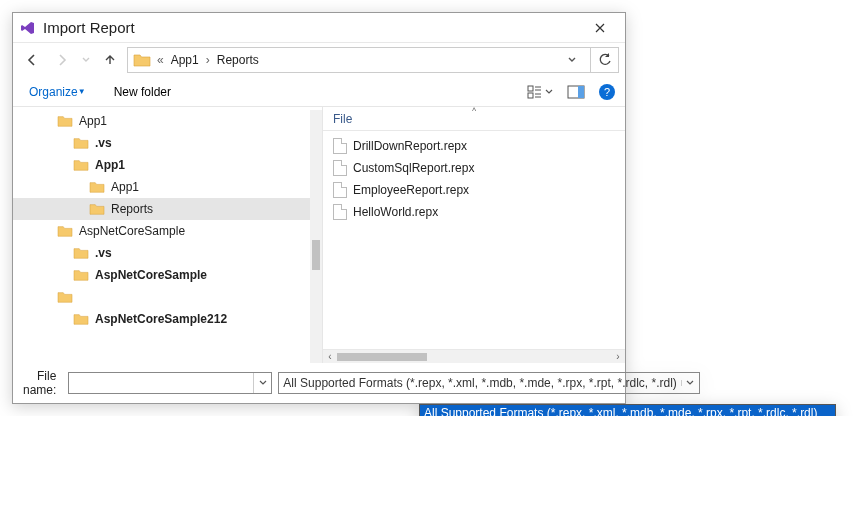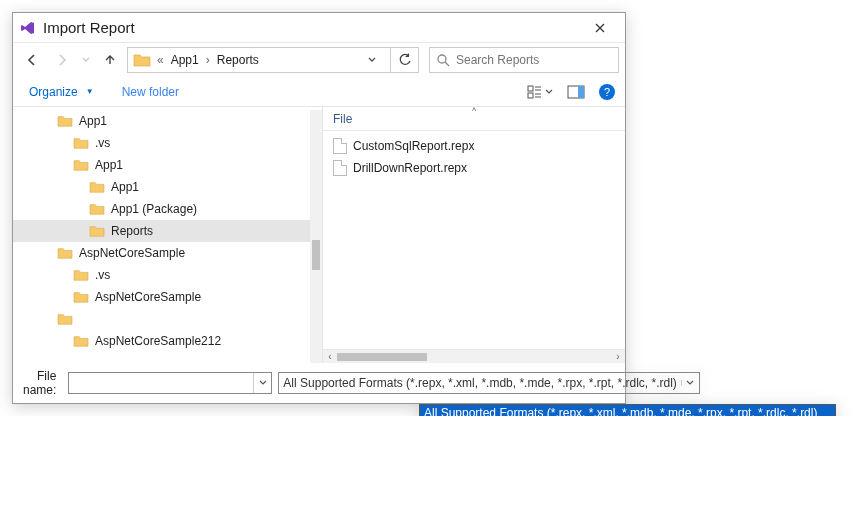--- a/index.html
+++ b/index.html
@@ -18,35 +18,35 @@
   .addr .folder-icon { width:20px; height:20px; margin:0 2px; display:flex; align-items:center; justify-content:center;}
   .crumb { padding: 0 4px; color:#222;}
   .crumb-sep { color:#666; padding:0 3px;}
   .addr .spacer { flex:1; }
   .addr .drop { width:20px; text-align:center; color:#666;}
   .refresh { width:28px; height:26px; border:1px solid #ccc; border-left:none; display:flex; align-items:center; justify-content:center; color:#444;}
   .search { width:190px; height:26px; border:1px solid #ccc; margin-left:6px; display:flex; align-items:center; padding:0 6px; gap:6px; color:#777;}
   .search input { border:none; outline:none; flex:1; font-size:12px; color:#333;}
 
   .toolbar { height:30px; display:flex; align-items:center; padding:0 10px; border-bottom:1px solid #e6e6e6;}
-  .org { color:#0066cc; display:flex; align-items:center; gap:8px; padding:2px 6px;}
+  .org { color:#0066cc; display:flex; align-items:center; gap:0; padding:2px 6px;}
   .org .tri { font-size:8px;}
-  .newfolder { color:#3b82f6; margin-left:18px; padding:2px 4px;}
+  .newfolder { color:#000000; margin-left:18px; padding:2px 4px;}
   .tool-spacer { flex:1;}
   .viewbtn { display:flex; align-items:center; gap:2px; color:#444; margin-left:6px; padding:2px 4px;}
   .help { width:16px; height:16px; border-radius:50%; background:#0b6dd6; color:#fff; display:flex; align-items:center; justify-content:center; font-size:11px; margin-left:10px;}
 
   .body { display:flex; height:256px; position:relative;}
   .tree { width:310px; overflow:hidden; border-right:1px solid #e6e6e6; padding-top:3px;}
   .tree-row { height:22px; display:flex; align-items:center; gap:4px; white-space:nowrap; color:#222;}
   .tree-row .lbl { padding-left:2px;}
   .tree-row.sel { background:#e5e5e5;}
   .folder-svg { width:16px; height:14px; flex:0 0 16px;}
   .ind0 { padding-left:44px;}
-  .ind1 { padding-left:60px;}
+  .ind1 { padding-left:60px;font-weight:bold;}
   .ind2 { padding-left:76px;}
   .tree-scroll-v { position:absolute; right:0; top:0; bottom:0; width:12px; background:#f1f1f1;}
   .tree-scroll-v .thumb { position:absolute; left:2px; right:2px; top:130px; height:30px; background:#c1c1c1;}
   .tree-wrap { position:relative; height:100%;}
 
   .files { flex:1; display:flex; flex-direction:column; position:relative;}
   .files-header { height:24px; border-bottom:1px solid #e8e8e8; display:flex; align-items:center; padding-left:10px; color:#3a5a8a; position:relative;}
   .files-header .sort { position:absolute; left:50%; top:-2px; transform:translateX(-50%); font-size:8px; color:#666;}
   .file-list { padding:4px 4px;}
   .file-row { height:22px; display:flex; align-items:center; gap:6px; padding-left:6px; color:#222;}
@@ -134,27 +134,20 @@
         </span>
       </div>
       <span class="refresh">
         <svg width="14" height="14" viewBox="0 0 14 14">
               <path d="M11 3 A5 5 0 1 0 12 8" stroke="#444" stroke-width="1.3" fill="none"></path>
               <path d="M11 0 L11 4 L7 4 Z" fill="#444"></path>
             </svg>
       </span>
     </div>
 
-    <div class="search">
-      <svg width="14" height="14" viewBox="0 0 14 14">
-            <circle cx="6" cy="6" r="4" stroke="#888" stroke-width="1.3" fill="none"></circle>
-            <path d="M9 9 L13 13" stroke="#888" stroke-width="1.3"></path>
-          </svg>
-      <input type="text" placeholder="Search Reports" style="">
-    </div>
   </div>
 
   <div class="toolbar">
     <span class="org">
       <span>Organize</span>
       <span class="tri">▼</span>
     </span>
     <span class="newfolder">New folder</span>
     <span class="tool-spacer"></span>
     <span class="viewbtn">
@@ -196,26 +189,20 @@
               <svg class="folder-svg" viewBox="0 0 18 16">
                 <path d="M1 3 h6 l1.5 2 H17 v9 H1 Z" fill="#f6c96b" stroke="#d8a23a" stroke-width="0.6"></path>
               </svg>
               <span class="lbl">App1</span>
             </div>
             <div class="tree-row ind2">
               <svg class="folder-svg" viewBox="0 0 18 16">
                 <path d="M1 3 h6 l1.5 2 H17 v9 H1 Z" fill="#f6c96b" stroke="#d8a23a" stroke-width="0.6"></path>
               </svg>
               <span class="lbl">App1</span>
-            </div>
-            <div class="tree-row ind2">
-              <svg class="folder-svg" viewBox="0 0 18 16">
-                <path d="M1 3 h6 l1.5 2 H17 v9 H1 Z" fill="#f6c96b" stroke="#d8a23a" stroke-width="0.6"></path>
-              </svg>
-              <span class="lbl">App1 (Package)</span>
             </div>
             <div class="tree-row ind2 sel">
               <svg class="folder-svg" viewBox="0 0 18 16">
                 <path d="M1 3 h6 l1.5 2 H17 v9 H1 Z" fill="#f6c96b" stroke="#d8a23a" stroke-width="0.6"></path>
               </svg>
               <span class="lbl">Reports</span>
             </div>
             <div class="tree-row ind0">
               <svg class="folder-svg" viewBox="0 0 18 16">
                 <path d="M1 3 h6 l1.5 2 H17 v9 H1 Z" fill="#f6c96b" stroke="#d8a23a" stroke-width="0.6"></path>
@@ -251,25 +238,33 @@
       </div>
     </div>
     <div class="files">
       <div class="files-header">
         <span class="sort">˄</span>
         <span>File</span>
       </div>
       <div class="file-list" id="file-list">
             <div class="file-row">
               <span class="doc-icon"></span>
-              <span>CustomSqlReport.repx</span>
+              <span>DrillDownReport.repx</span>
             </div>
             <div class="file-row">
               <span class="doc-icon"></span>
-              <span>DrillDownReport.repx</span>
+              <span>CustomSqlReport.repx</span>
+            </div>
+            <div class="file-row">
+              <span class="doc-icon"></span>
+              <span>EmployeeReport.repx</span>
+            </div>
+            <div class="file-row">
+              <span class="doc-icon"></span>
+              <span>HelloWorld.repx</span>
             </div>
           </div>
       <div style="flex:1"></div>
       <div class="files-scroll-h">
         <span class="arrow">‹</span>
         <div class="track">
               <div class="thumb"></div>
             </div>
         <span class="arrow">›</span>
       </div>

